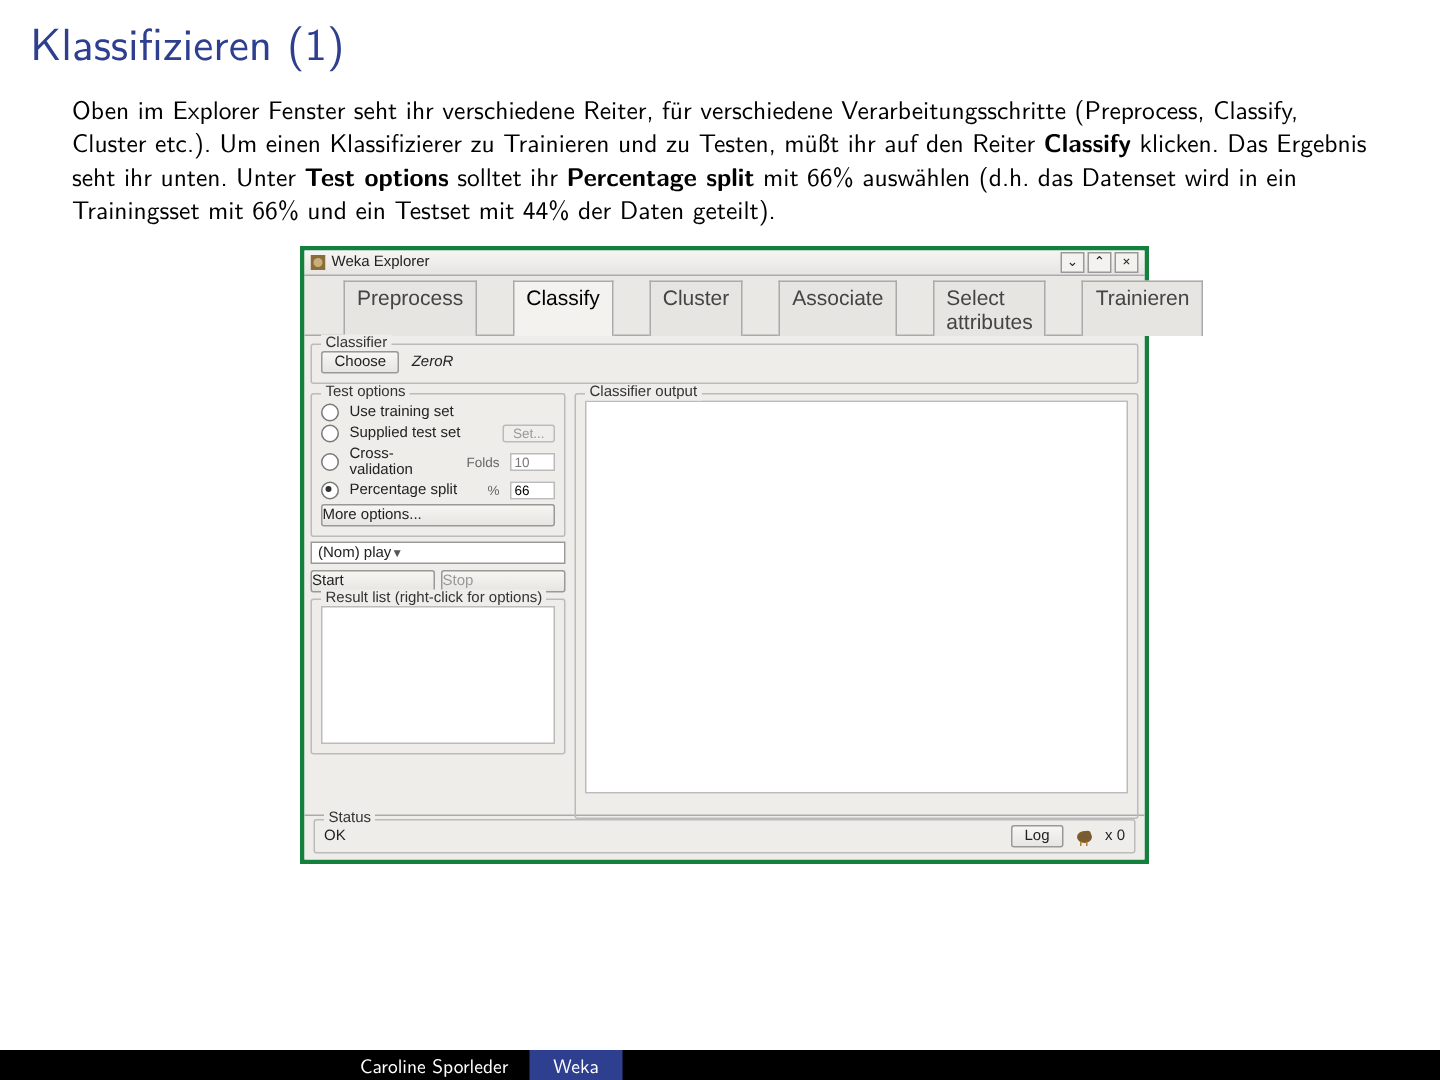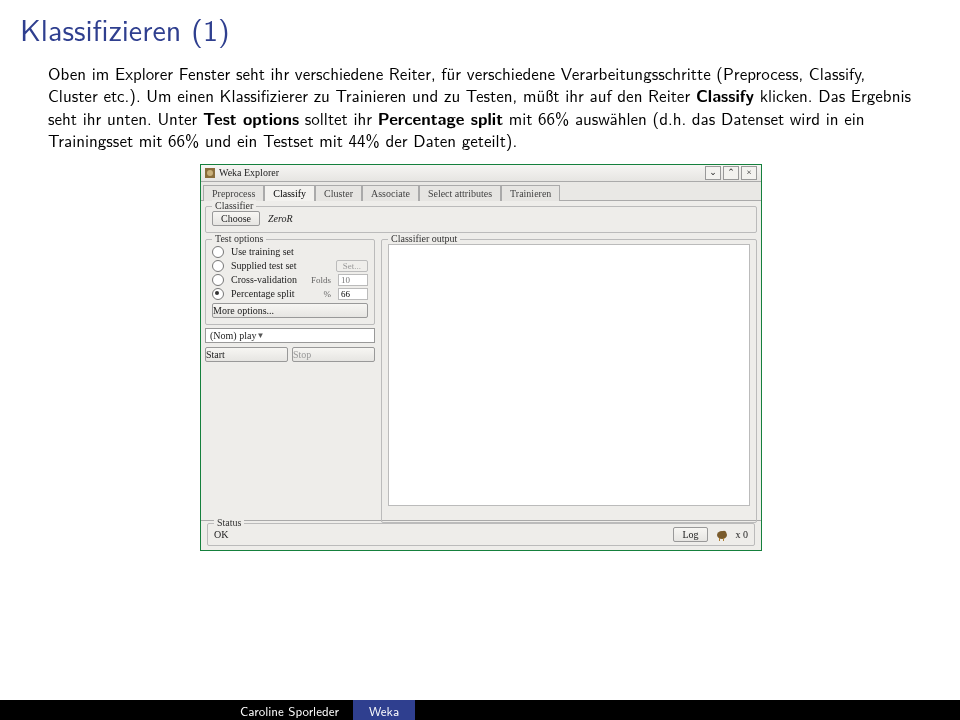--- a/index.html
+++ b/index.html
@@ -22,23 +22,23 @@
     font-size: 17px;
     padding: 10px 40px 12px 48px;
     line-height: 1.32;
     color: #000;
   }
   .bold { font-weight: 700; }
 
   .weka-window {
     margin: 0 0 0 200px;
     width: 560px;
-    border: 1px solid #15803d;
+    border: 3px solid #15803d;
     background: #eee;
-    font-family: Liberation Serif, serif;
+    font-family: Liberation Sans, sans-serif;
     font-size: 10px;
     color: #222;
     box-shadow: 0 0 0 1px #fff inset;
   }
   .weka-titlebar {
     height: 16px;
     background: linear-gradient(#f6f5f3,#e6e5e2);
     border-bottom: 1px solid #aaa;
     display: flex;
     align-items: center;
@@ -65,24 +65,25 @@
     border-bottom: 1px solid #aaa;
     background: #e9e8e5;
     padding: 2px 2px 0 2px;
   }
   .weka-tab {
     padding: 2px 8px;
     border: 1px solid #aaa;
     border-bottom: none;
     margin-right: 0;
     background: #e6e5e2;
-    font-size: 10px;
+    font-size: 14px;
     color: #444;
     position: relative;
     top: 1px;
+    margin-left: 24px;
   }
   .weka-tab.active {
     background: #f3f2ef;
     color: #000;
     font-weight: 500;
   }
 
   .weka-content {
     background: #eeedea;
     padding: 2px 4px 4px 4px;
@@ -295,20 +296,24 @@
         <div class="weka-select">
           <span>(Nom) play</span>
           <span class="chev">▼</span>
         </div>
 
         <div class="weka-row" style="margin-top:4px;gap:4px">
           <span class="weka-wide-btn">Start</span>
           <span class="weka-wide-btn disabled" style="color:#999">Stop</span>
         </div>
 
+        <div class="weka-group" style="margin-top:4px">
+          <div class="weka-group-label">Result list (right-click for options)</div>
+          <div class="result-list"></div>
+        </div>
       </div>
 
       <div class="weka-col-right">
         <div class="weka-group" style="height: calc(100% - 8px);">
           <div class="weka-group-label">Classifier output</div>
           <div class="output-area" style="height:260px"></div>
         </div>
       </div>
     </div>
   </div>

